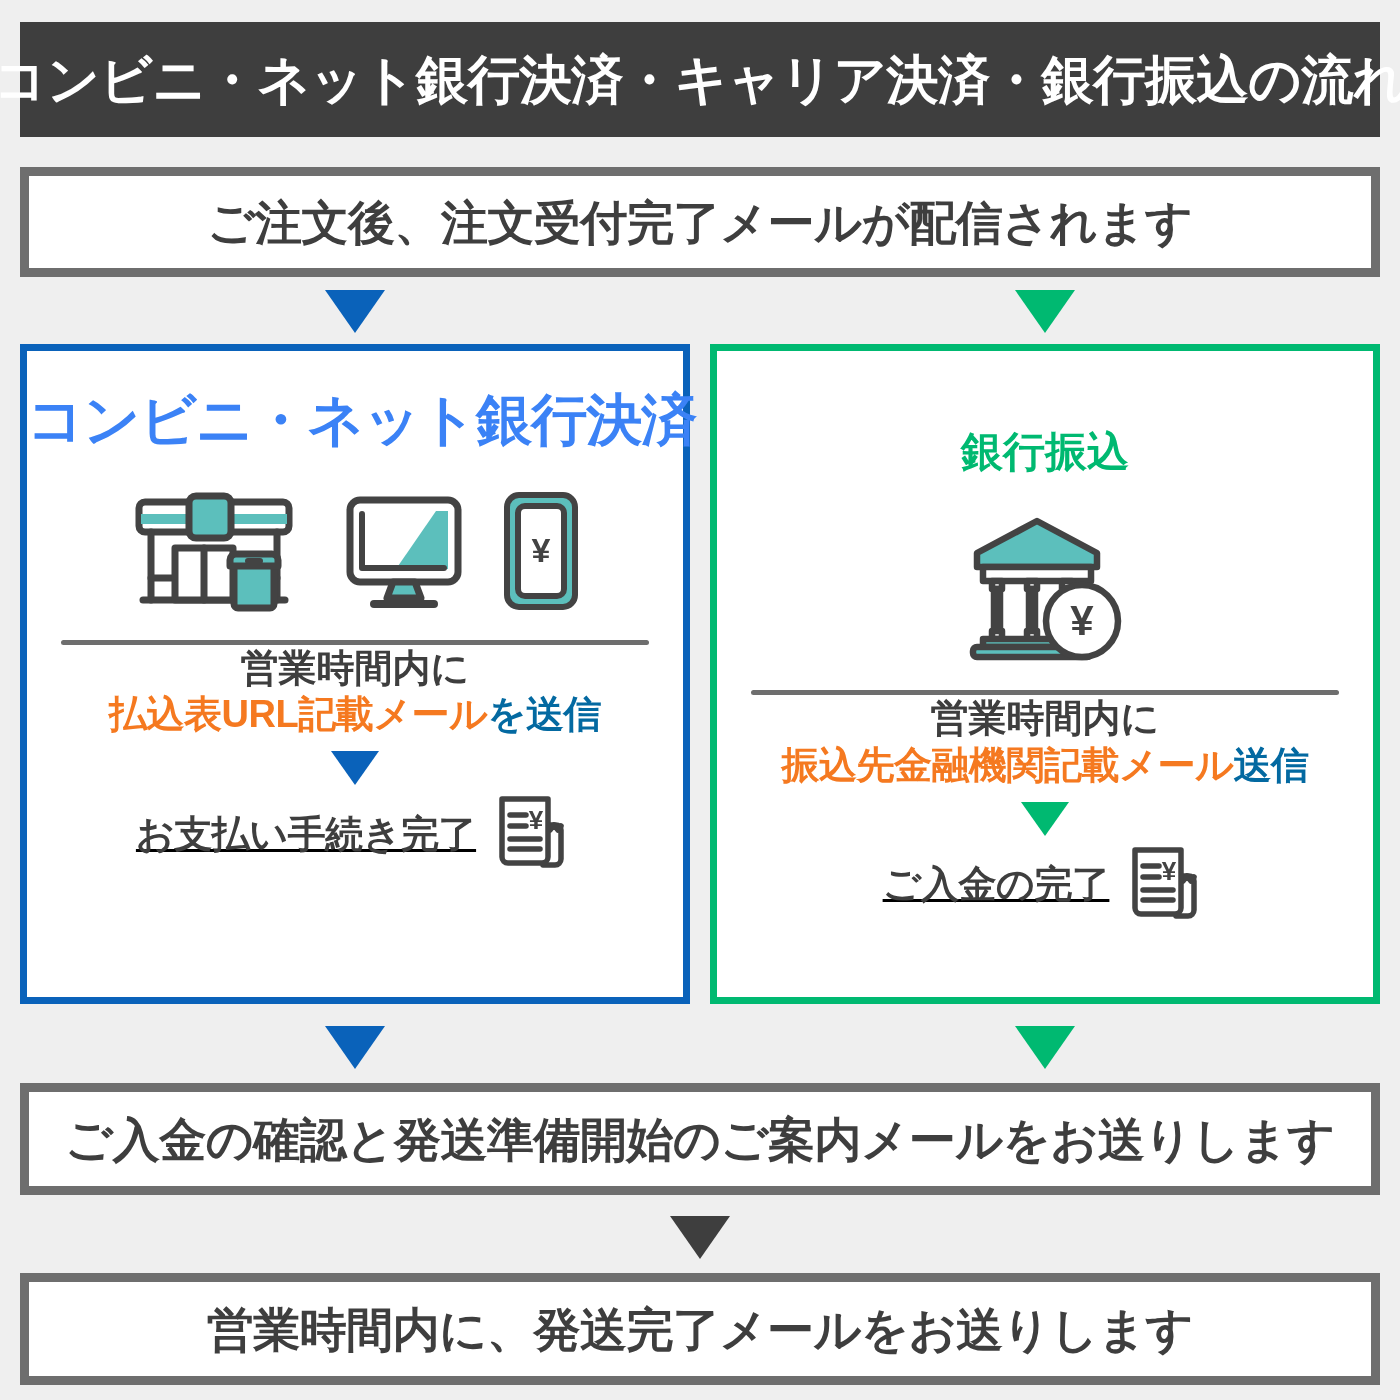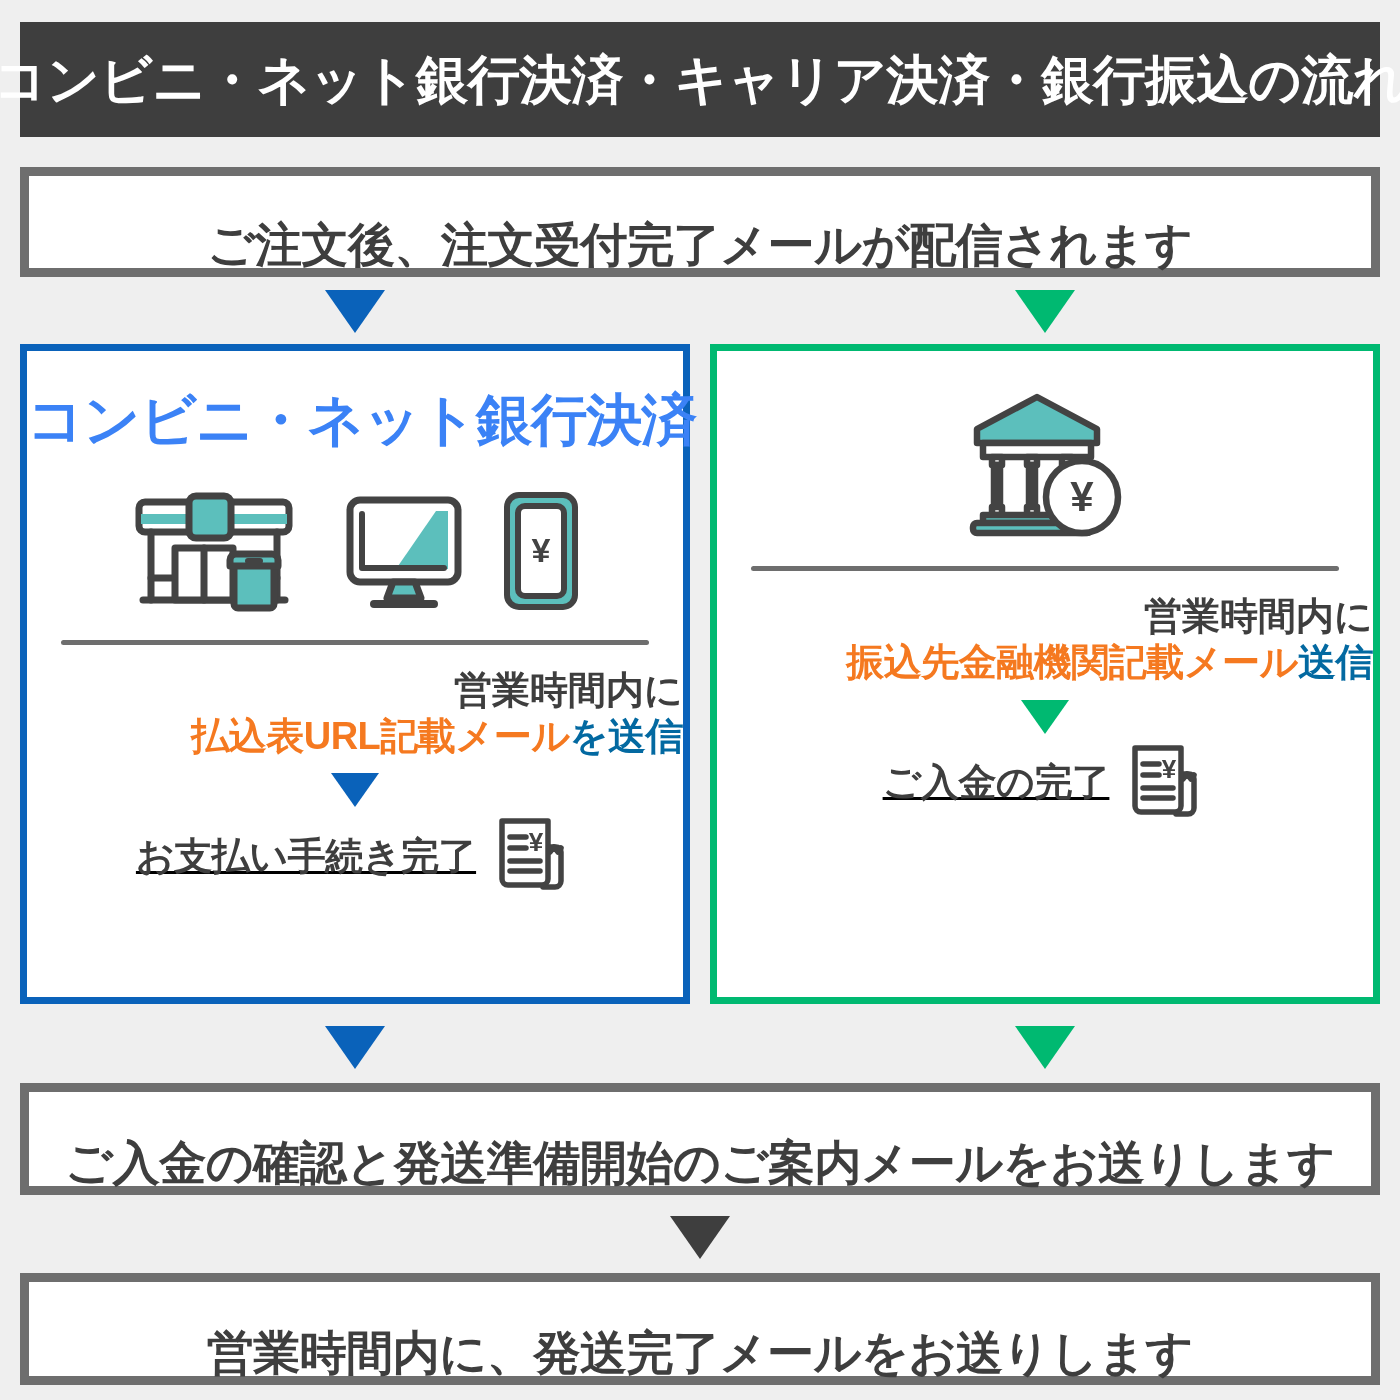--- a/index.html
+++ b/index.html
@@ -36,21 +36,21 @@
     white-space: nowrap;
     transform: scaleX(0.985);
   }
 
   
   .gray-box {
     position: absolute;
     background: #ffffff;
     border: 9px solid #6e6e6e;
     display: flex;
-    align-items: flex-end;
+    align-items: center;
     justify-content: center;
   }
   .gray-box-text {
     color: #3e3e3e;
     font-size: 47px;
     font-weight: bold;
     line-height: 1;
     white-space: nowrap;
     letter-spacing: -0.5px;
   }
@@ -127,22 +127,21 @@
     height: 5px;
     background: #6e6e6e;
     border-radius: 3px;
     margin: 0 auto;
     width: 588px;
   }
   #conveni-divider { margin-top: 28px; }
   #bank-divider    { margin-top: 25px; }
 
   .note {
-    text-align: right;
-    margin-top: 22px;
+    text-align: center;
     line-height: 1.22;
     font-weight: bold;
     white-space: nowrap;
   }
   .note .l1 { color: #3e3e3e; font-size: 38px; display: block; }
   .note .l2 { font-size: 38px; display: block; letter-spacing: -0.5px; }
   .hl { color: #f57920; }
   .nrm { color: #0369a1; }
 
   .step-arrow-wrap {
@@ -262,20 +261,21 @@
             <path d="M22 48 h30"></path>
             <path d="M22 58 h30"></path>
           </g>
           <text x="48" y="38" font-family="&quot;Liberation Sans&quot;, sans-serif" font-size="26" font-weight="bold" fill="#434343" text-anchor="middle">¥</text>
         </svg>
       </span>
     </div>
   </div>
 
   <div class="panel" id="panel-bank">
+    <div class="panel-title" id="bank-title">銀行振込</div>
 
     <div class="icon-row" id="bank-icons">
       <span>
         <svg width="172" height="150" viewBox="0 0 172 150">
           <g fill="none" stroke="#434343" stroke-width="6.5" stroke-linejoin="round" stroke-linecap="round">
 
             <path d="M18 38 L78 6 L138 38 L138 52 L18 52 Z" fill="#5cbfbc"></path>
 
             <rect x="24" y="52" width="108" height="14" fill="#ffffff"></rect>
 

